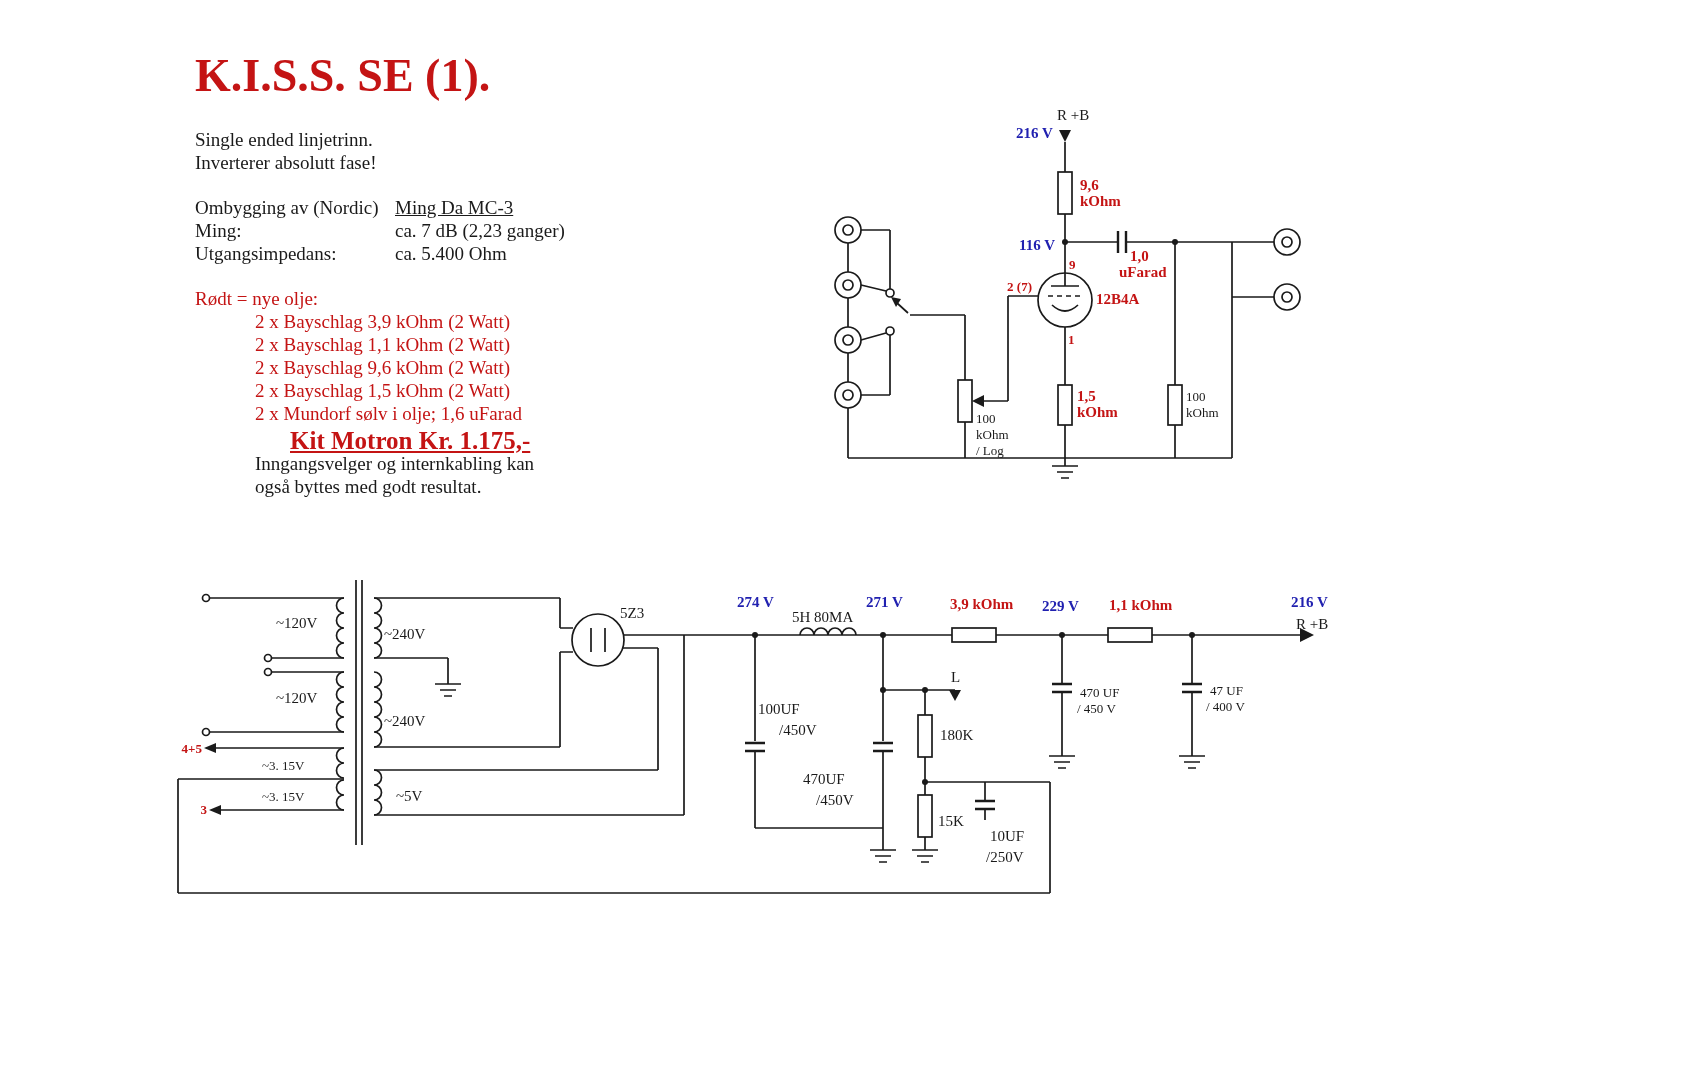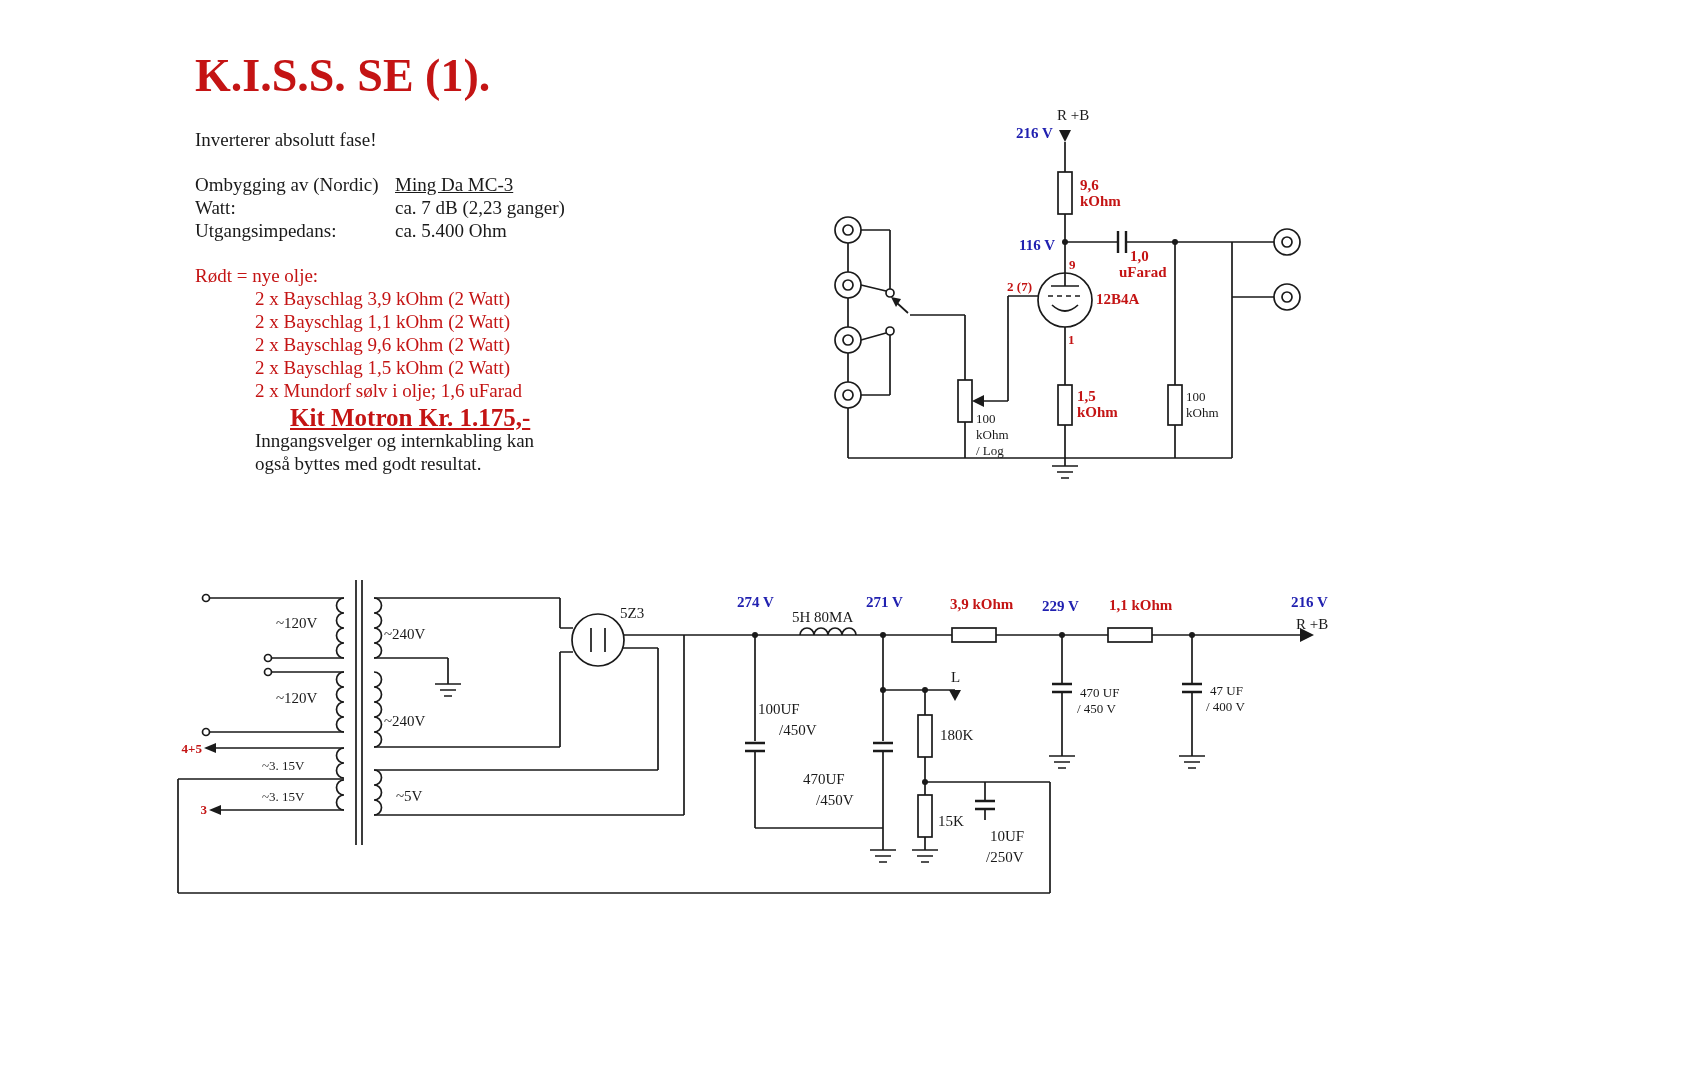--- a/index.html
+++ b/index.html
@@ -34,29 +34,30 @@
   .t-end { text-anchor:end; }
 </style>
 </head>
 <body>
 
 <div class="page">
 
   <div class="text-col">
     <h1 class="title">K.I.S.S. SE (1).</h1>
     <div class="intro">
+      <p>Single ended linjetrinn.</p>
       <p>Inverterer absolutt fase!</p>
     </div>
     <div class="specs">
       <div class="spec-row">
         <span class="spec-label">Ombygging av (Nordic)</span>
         <span class="u">Ming Da MC-3</span>
       </div>
       <div class="spec-row">
-        <span class="spec-label">Watt:</span>
+        <span class="spec-label">Ming:</span>
         <span>ca. 7 dB (2,23 ganger)</span>
       </div>
       <div class="spec-row">
         <span class="spec-label">Utgangsimpedans:</span>
         <span>ca. 5.400 Ohm</span>
       </div>
     </div>
     <div class="red-block">
       <div>Rødt = nye olje:</div>
       <div class="red-item">2 x Bayschlag 3,9 kOhm (2 Watt)</div>

